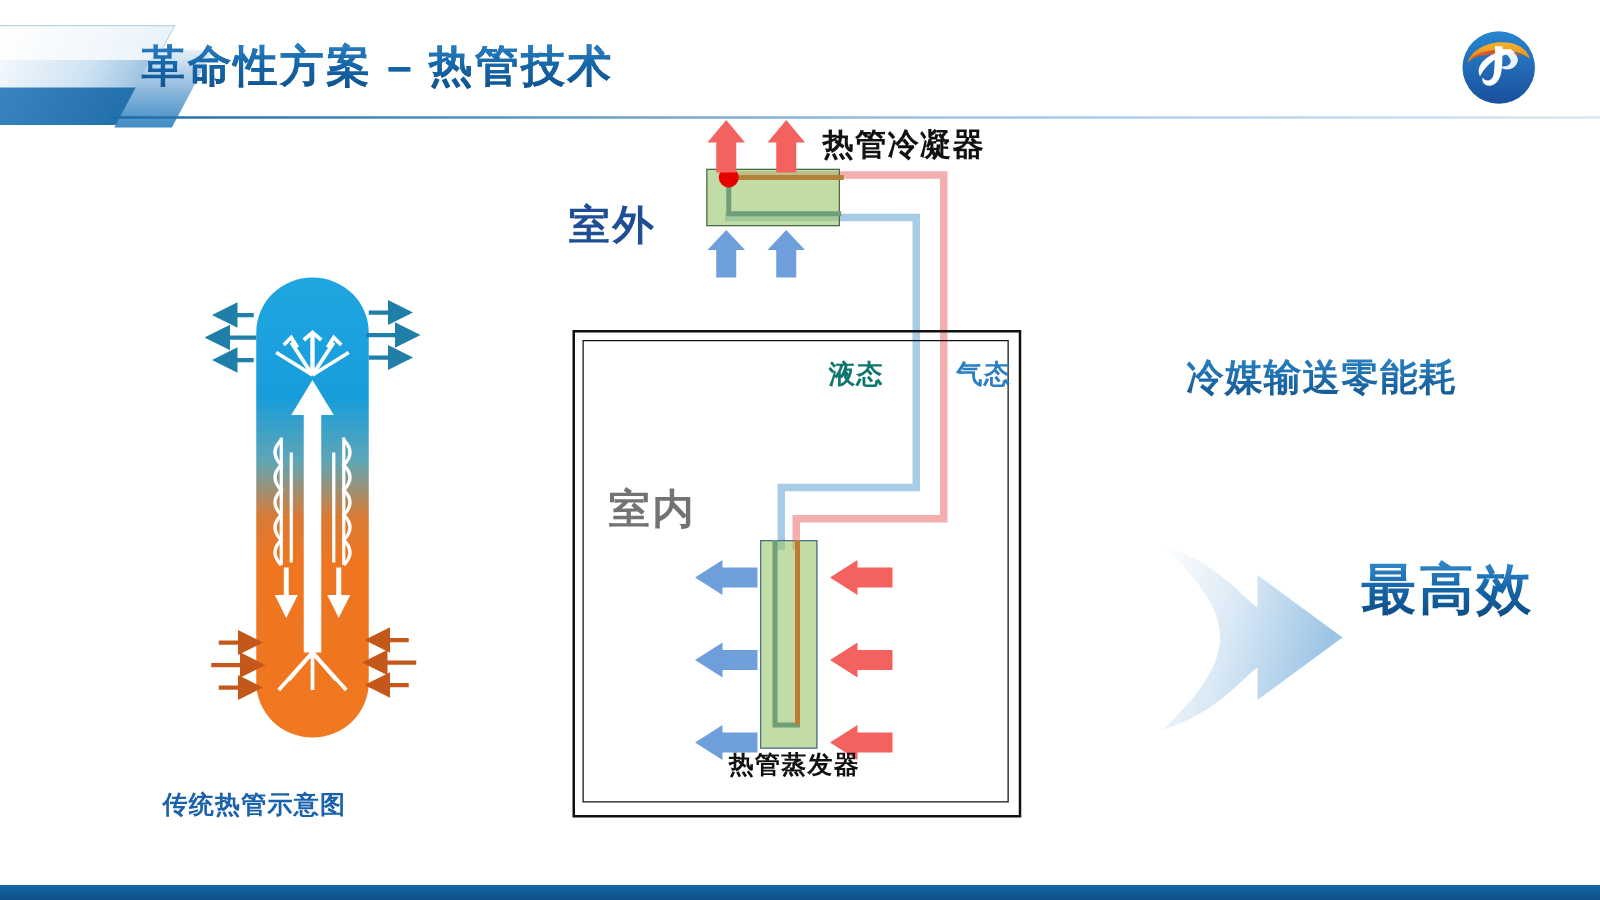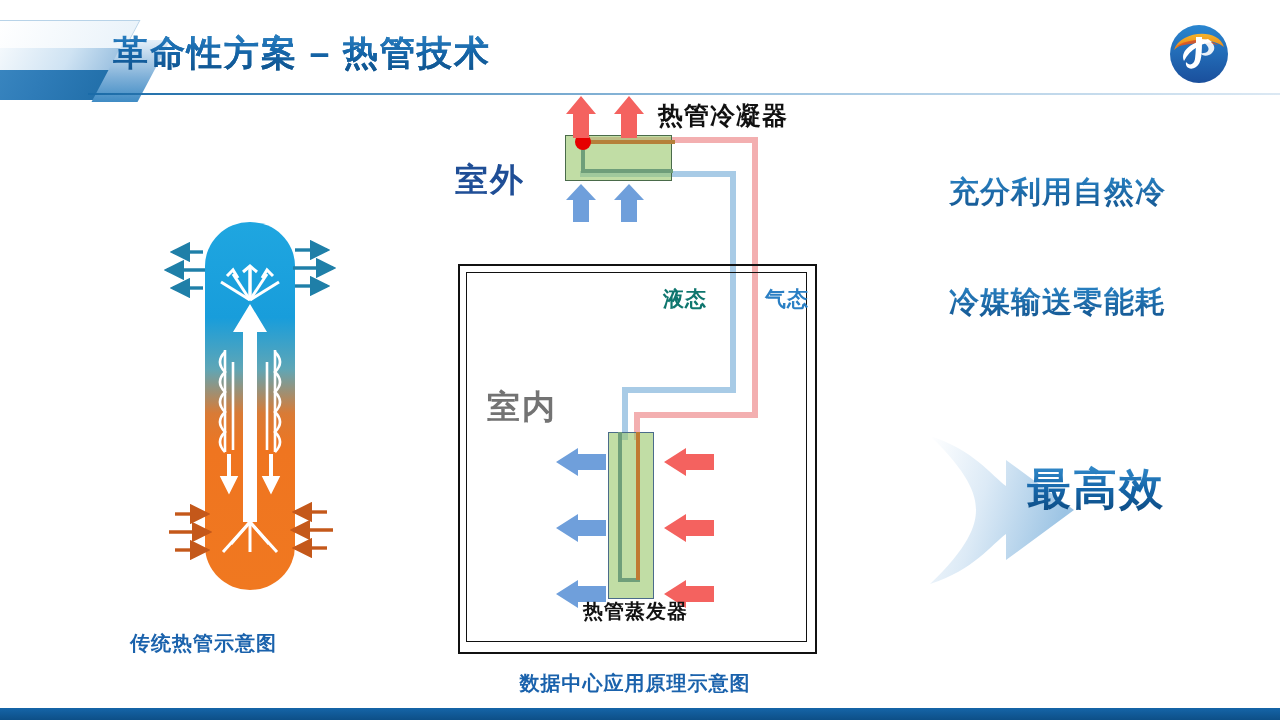--- a/index.html
+++ b/index.html
@@ -84,25 +84,25 @@
 
   
   .r1{position:absolute;left:949px;top:172px;font-size:30px;font-weight:bold;
     color:#1565a8;letter-spacing:1px;white-space:nowrap;
     background:linear-gradient(to bottom,#2b86c8,#12528c);
     -webkit-background-clip:text;background-clip:text;-webkit-text-fill-color:transparent;}
   .r2{position:absolute;left:949px;top:282px;font-size:30px;font-weight:bold;
     color:#1565a8;letter-spacing:1px;white-space:nowrap;
     background:linear-gradient(to bottom,#2b86c8,#12528c);
     -webkit-background-clip:text;background-clip:text;-webkit-text-fill-color:transparent;}
-  .big1{position:absolute;left:1027px;top:442px;font-size:44px;font-weight:bold;
+  .big1{position:absolute;left:1089px;top:442px;font-size:44px;font-weight:bold;
     letter-spacing:2px;white-space:nowrap;
     background:linear-gradient(to bottom,#3a93d2 0%,#1565a8 50%,#0b4478 100%);
     -webkit-background-clip:text;background-clip:text;-webkit-text-fill-color:transparent;
-    color:#1565a8;margin-top:18px;}
+    color:#1565a8;}
   .big2{position:absolute;left:1075px;top:512px;font-size:44px;font-weight:bold;
     letter-spacing:2px;white-space:nowrap;
     background:linear-gradient(to bottom,#3a93d2 0%,#1565a8 50%,#0b4478 100%);
     -webkit-background-clip:text;background-clip:text;-webkit-text-fill-color:transparent;
     color:#1565a8;}
   .bigarrow{position:absolute;left:928px;top:430px;width:150px;height:160px;}
 
   svg{display:block;overflow:visible;}
 </style>
 </head>
@@ -265,23 +265,21 @@
     <path d="M54 72 L26 72 L26 66 L4 80 L26 94 L26 88 L54 88 Z" fill="#f4625f"></path>
     <path d="M54 138 L26 138 L26 132 L4 146 L26 160 L26 154 L54 154 Z" fill="#f4625f"></path>
   </svg>
 
   <div class="lbl-outdoor">室外</div>
   <div class="lbl-indoor">室内</div>
   <div class="lbl-cond">热管冷凝器</div>
   <div class="lbl-evap">热管蒸发器</div>
   <div class="lbl-liquid">液态</div>
   <div class="lbl-gas">气态</div>
-  <div class="center-caption">数据中心应用原理示意图</div>
-
-  <div class="r1">充分利用自然冷</div>
+
   <div class="r2">冷媒输送零能耗</div>
 
   <div class="bigarrow">
     <svg width="150" height="160" viewBox="0 0 150 160">
       <defs>
         <linearGradient id="arrGrad" x1="0" y1="0" x2="1" y2="0.3">
           <stop offset="0%" stop-color="#ffffff"></stop>
           <stop offset="45%" stop-color="#dceaf6"></stop>
           <stop offset="100%" stop-color="#9cc4e4"></stop>
         </linearGradient>

